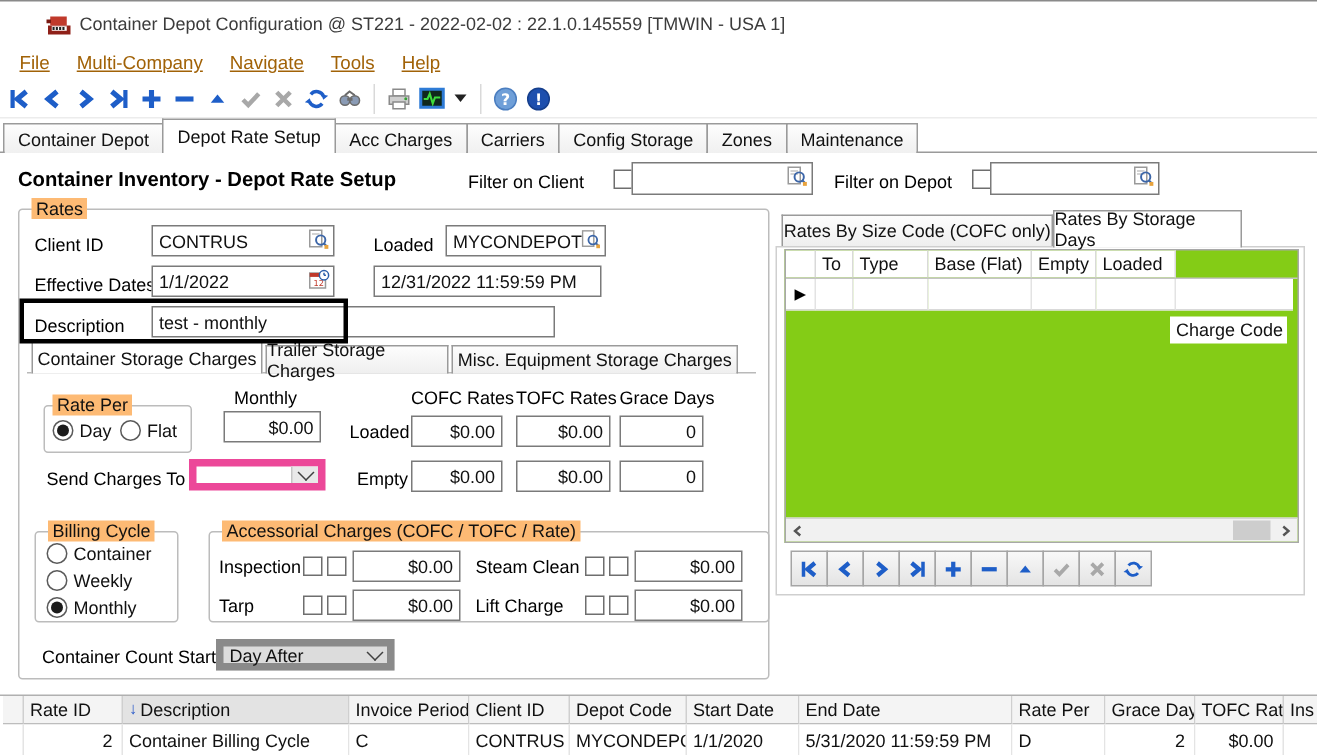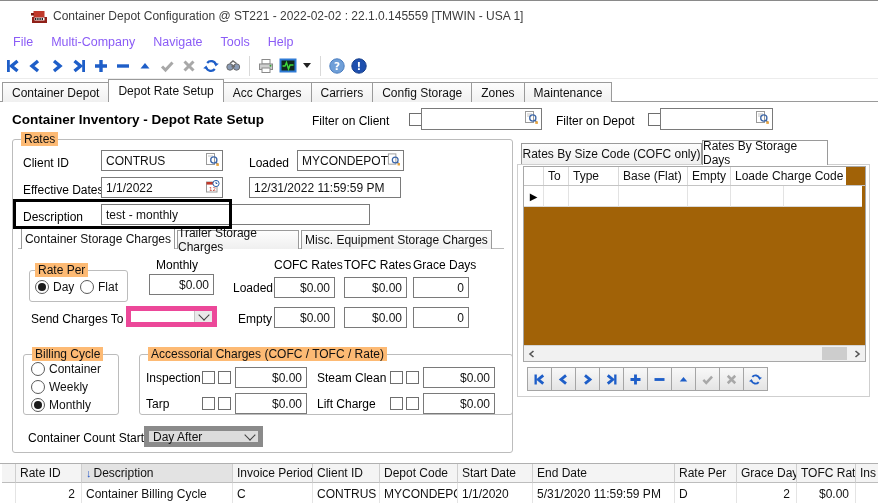--- a/index.html
+++ b/index.html
@@ -5,21 +5,21 @@
   html,body{margin:0;padding:0;background:#fff;}
   .window{position:relative;width:878px;height:503px;background:#fff;overflow:hidden;
           font-family:"Liberation Sans",sans-serif;font-size:12px;color:#111;border-top:1px solid #8a8a8a;}
   .abs{position:absolute;}
   .nowrap{white-space:nowrap;}
 
   
   .titlebar{position:absolute;top:0;left:0;width:100%;height:30px;margin-left:21px;}
   .title-text{position:absolute;left:32px;top:8px;color:#3c3c3c;font-size:12px;}
   .menubar{position:absolute;top:30px;left:0;height:22px;display:flex;align-items:center;padding-left:4px;}
-  .menu-item{padding:0 9px;color:#8b5cf6;font-size:12.5px;}
+  .menu-item{padding:0 9px;color:#a16207;font-size:12.5px;text-decoration:underline;}
   .toolbar{position:absolute;top:52px;left:0;width:100%;height:26px;display:flex;align-items:center;padding-left:2px;border-bottom:1px solid #ececec;box-sizing:border-box;}
   .tbtn{width:22px;height:22px;display:flex;align-items:center;justify-content:center;}
   .tsep{width:1px;height:20px;background:#d9d9d9;margin:0 5px;}
   .dd-arrow{width:0;height:0;border-left:4px solid transparent;border-right:4px solid transparent;border-top:5px solid #222;margin:0 4px;}
 
   
   .tabstrip{position:absolute;top:78px;left:2px;height:23px;display:flex;align-items:flex-end;z-index:2;}
   .striplne{position:absolute;top:100px;left:0;width:878px;height:1px;background:#9a9a9a;z-index:1;}
   .tab{border:1px solid #9a9a9a;border-bottom:none;background:linear-gradient(#fdfdfd,#f0f0f0);
        padding:0 9px;height:19px;display:flex;align-items:center;margin-right:-1px;font-size:12px;z-index:2;}
@@ -50,21 +50,21 @@
   .chev{width:7px;height:7px;border-right:1.6px solid #404040;border-bottom:1.6px solid #404040;transform:rotate(45deg);margin-top:-4px;}
 
   
   .itab{position:absolute;border:1px solid #9a9a9a;border-bottom:none;background:linear-gradient(#fdfdfd,#efefef);
         display:flex;align-items:center;justify-content:center;font-size:12px;z-index:2;box-sizing:border-box;}
   .itab.active{background:#fff;z-index:3;}
   .itabline{position:absolute;height:1px;background:#b9b9b9;z-index:1;}
 
   
   .rpanel-outer{position:absolute;left:517px;top:163px;width:353px;height:233px;border:1px solid #cfcfcf;box-sizing:border-box;background:#fff;}
-  .rgrid{position:absolute;left:523px;top:165px;width:343px;height:196px;border:1px solid #a8a8a8;box-sizing:border-box;background:#a16207;}
+  .rgrid{position:absolute;left:523px;top:165px;width:343px;height:196px;border:1px solid #a8a8a8;box-sizing:border-box;background:#84cc16;}
   .rg-col{position:absolute;top:0;height:18px;border-right:1px solid #d9d9d9;box-sizing:border-box;display:flex;align-items:center;padding-left:4px;font-size:12px;background:#fff;overflow:hidden;}
   .rg-hdr-line{position:absolute;left:0;right:0;top:18px;height:1px;background:#c4c4c4;}
   .rg-cell{position:absolute;top:19px;height:21px;border-right:1px solid #e3e3e3;border-bottom:1px solid #d9d9d9;box-sizing:border-box;background:#fff;}
   .rowsel{display:flex;align-items:center;justify-content:center;font-size:10px;color:#000;}
 
   
   .hscroll{position:absolute;left:524px;top:344px;width:341px;height:16px;background:#f1f1f1;border-top:1px solid #d4d4d4;box-sizing:border-box;}
   .sb-arrow{position:absolute;top:0;width:16px;height:15px;display:flex;align-items:center;justify-content:center;color:#555;font-size:11px;}
   .sb-thumb{position:absolute;top:1px;height:13px;width:25px;background:#cdcdcd;}
 
@@ -421,21 +421,21 @@
   <div class="itab active" style="left:702px;top:139px;width:126px;height:25px;z-index:3;">Rates By Storage Days</div>
 
   <div class="rgrid">
 
     <div class="rg-col" style="left:0;width:20px;"></div>
     <div class="rg-col" style="left:20px;width:25px;">To</div>
     <div class="rg-col" style="left:45px;width:50px;">Type</div>
     <div class="rg-col" style="left:95px;width:69px;">Base (Flat)</div>
     <div class="rg-col" style="left:164px;width:43px;">Empty</div>
     <div class="rg-col" style="left:207px;width:53px;">Loaded</div>
-    <div class="rg-col" style="left:244px;width:78px;border-right:none;">Charge Code</div>
+    <div class="rg-col" style="left:256px;width:78px;border-right:none;margin-top:44px;">Charge Code</div>
     <div class="rg-hdr-line"></div>
 
     <div class="rg-cell rowsel" style="left:0;width:20px;">
         <span>▶</span>
       </div>
     <div class="rg-cell" style="left:20px;width:25px;"></div>
     <div class="rg-cell" style="left:45px;width:50px;"></div>
     <div class="rg-cell" style="left:95px;width:69px;"></div>
     <div class="rg-cell" style="left:164px;width:43px;"></div>
     <div class="rg-cell" style="left:207px;width:53px;"></div>

